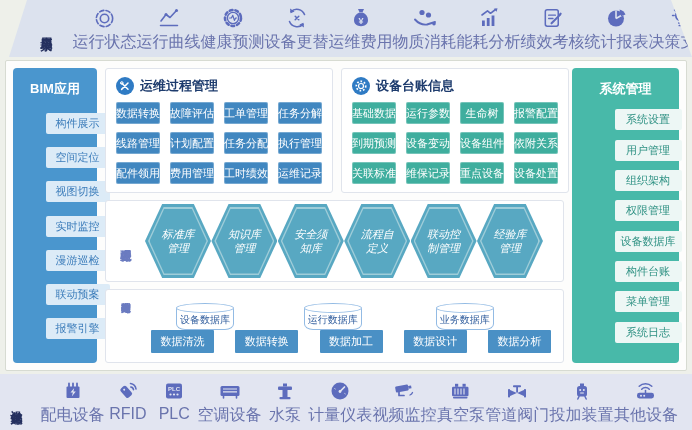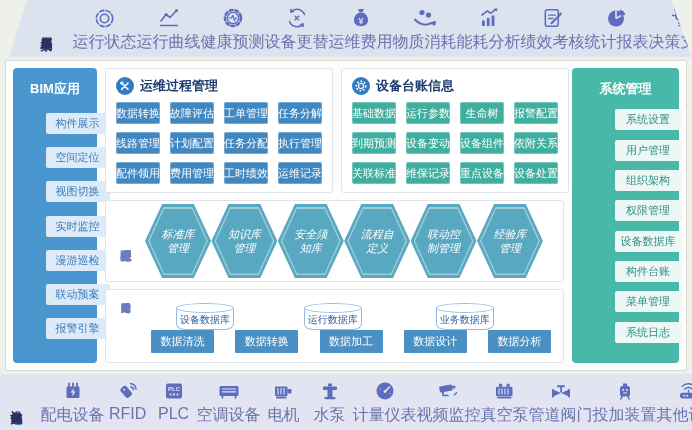--- a/index.html
+++ b/index.html
@@ -418,31 +418,20 @@
           <svg width="26" height="24" viewBox="0 0 26 24">
             <rect x="3.5" y="7" width="19" height="10" rx="1.5" fill="currentColor"></rect>
             <path d="M6 10h14M6 12.8h14" stroke="#e2e5f1" stroke-width="1.2"></path>
             <path d="M6.5 17v2M19.5 17v2" stroke="currentColor" fill="none" stroke-linecap="round" stroke-linejoin="round" stroke-width="1.6"></path>
           </svg>
         </span>
       <span class="lbl">空调设备</span>
     </div>
     <div class="band-item">
       <span class="ic">
-          <svg width="25" height="24" viewBox="0 0 25 24">
-            <rect x="4" y="7.5" width="12.5" height="9.5" rx="1" fill="currentColor"></rect>
-            <path d="M7 9v6.5M10 9v6.5M13 9v6.5" stroke="#e2e5f1" stroke-width="1.1"></path>
-            <rect x="16.5" y="10" width="4" height="4.5" rx="1" fill="currentColor"></rect>
-            <rect x="5" y="17.5" width="10.5" height="2" rx="0.8" fill="currentColor"></rect>
-          </svg>
-        </span>
-      <span class="lbl">电机</span>
-    </div>
-    <div class="band-item">
-      <span class="ic">
           <svg width="24" height="24" viewBox="0 0 24 24">
             <rect x="10" y="4.5" width="4" height="3" fill="currentColor"></rect>
             <rect x="5" y="7.5" width="14" height="3.5" rx="1" fill="currentColor"></rect>
             <rect x="9.5" y="10" width="5" height="8" fill="currentColor"></rect>
             <rect x="6.5" y="18" width="11" height="2.2" rx="0.8" fill="currentColor"></rect>
           </svg>
         </span>
       <span class="lbl">水泵</span>
     </div>
     <div class="band-item">

